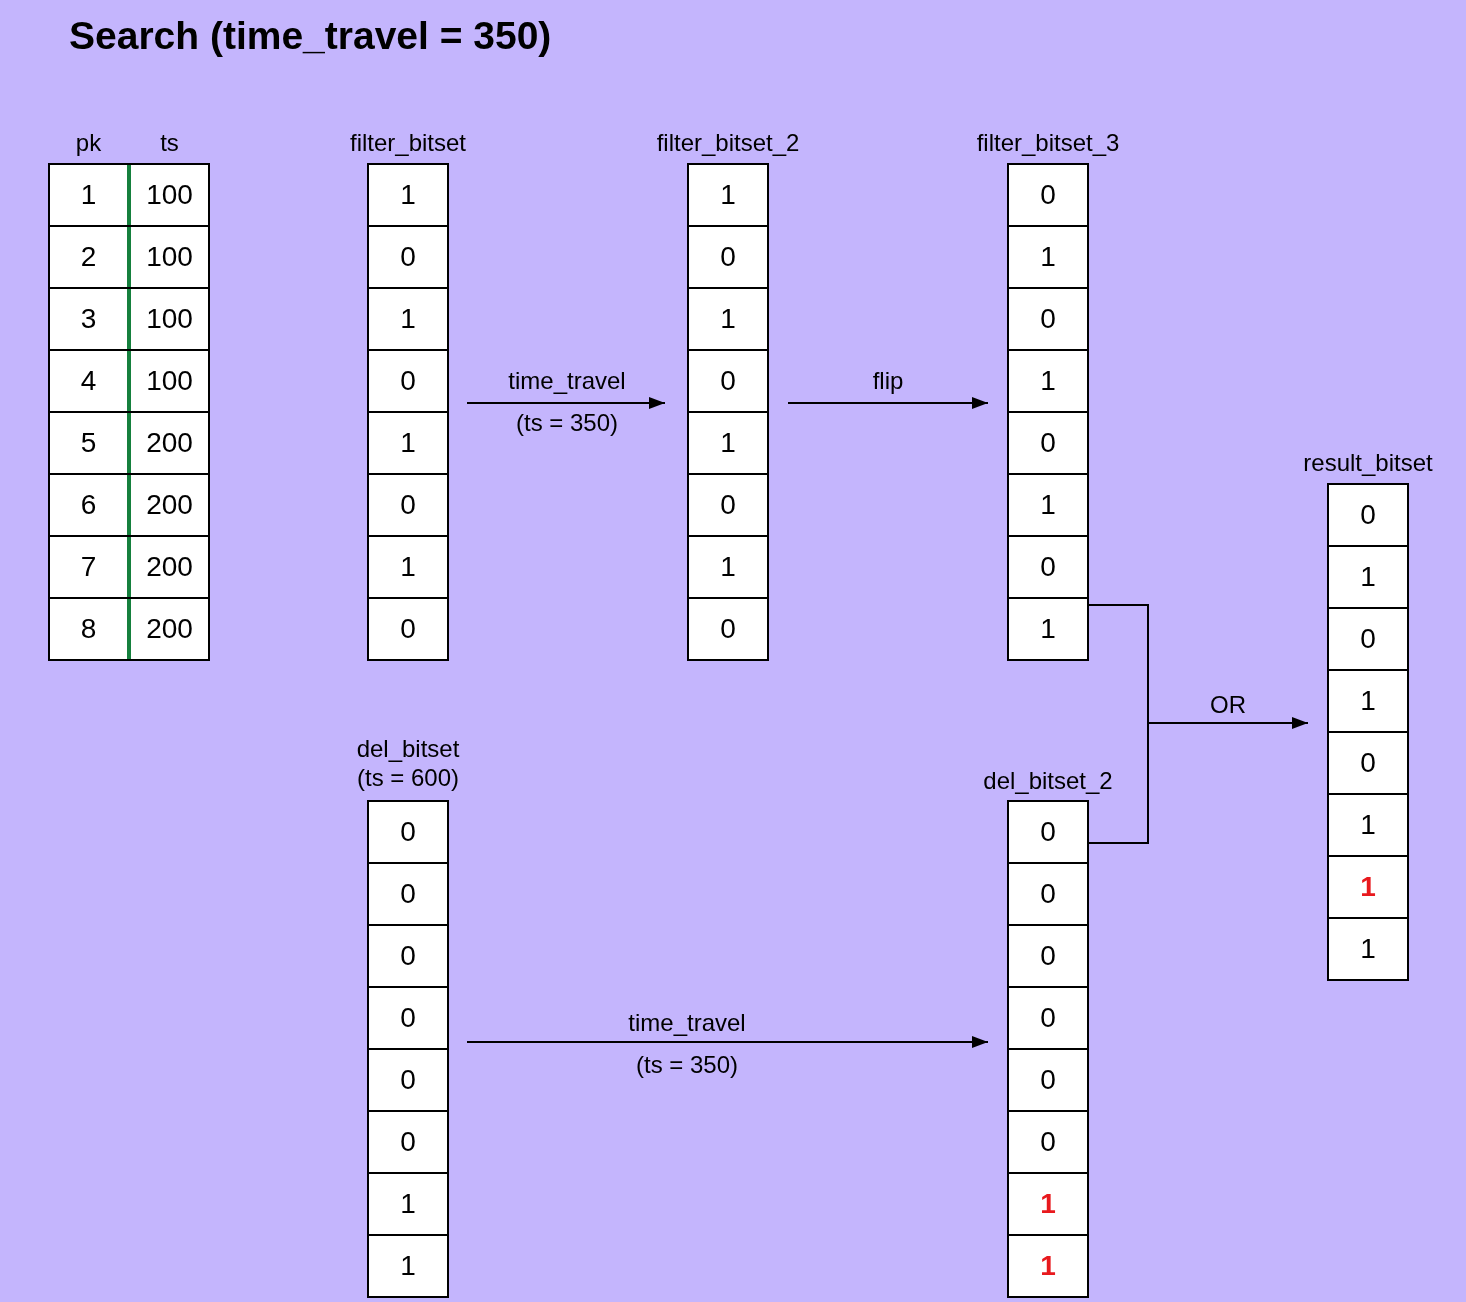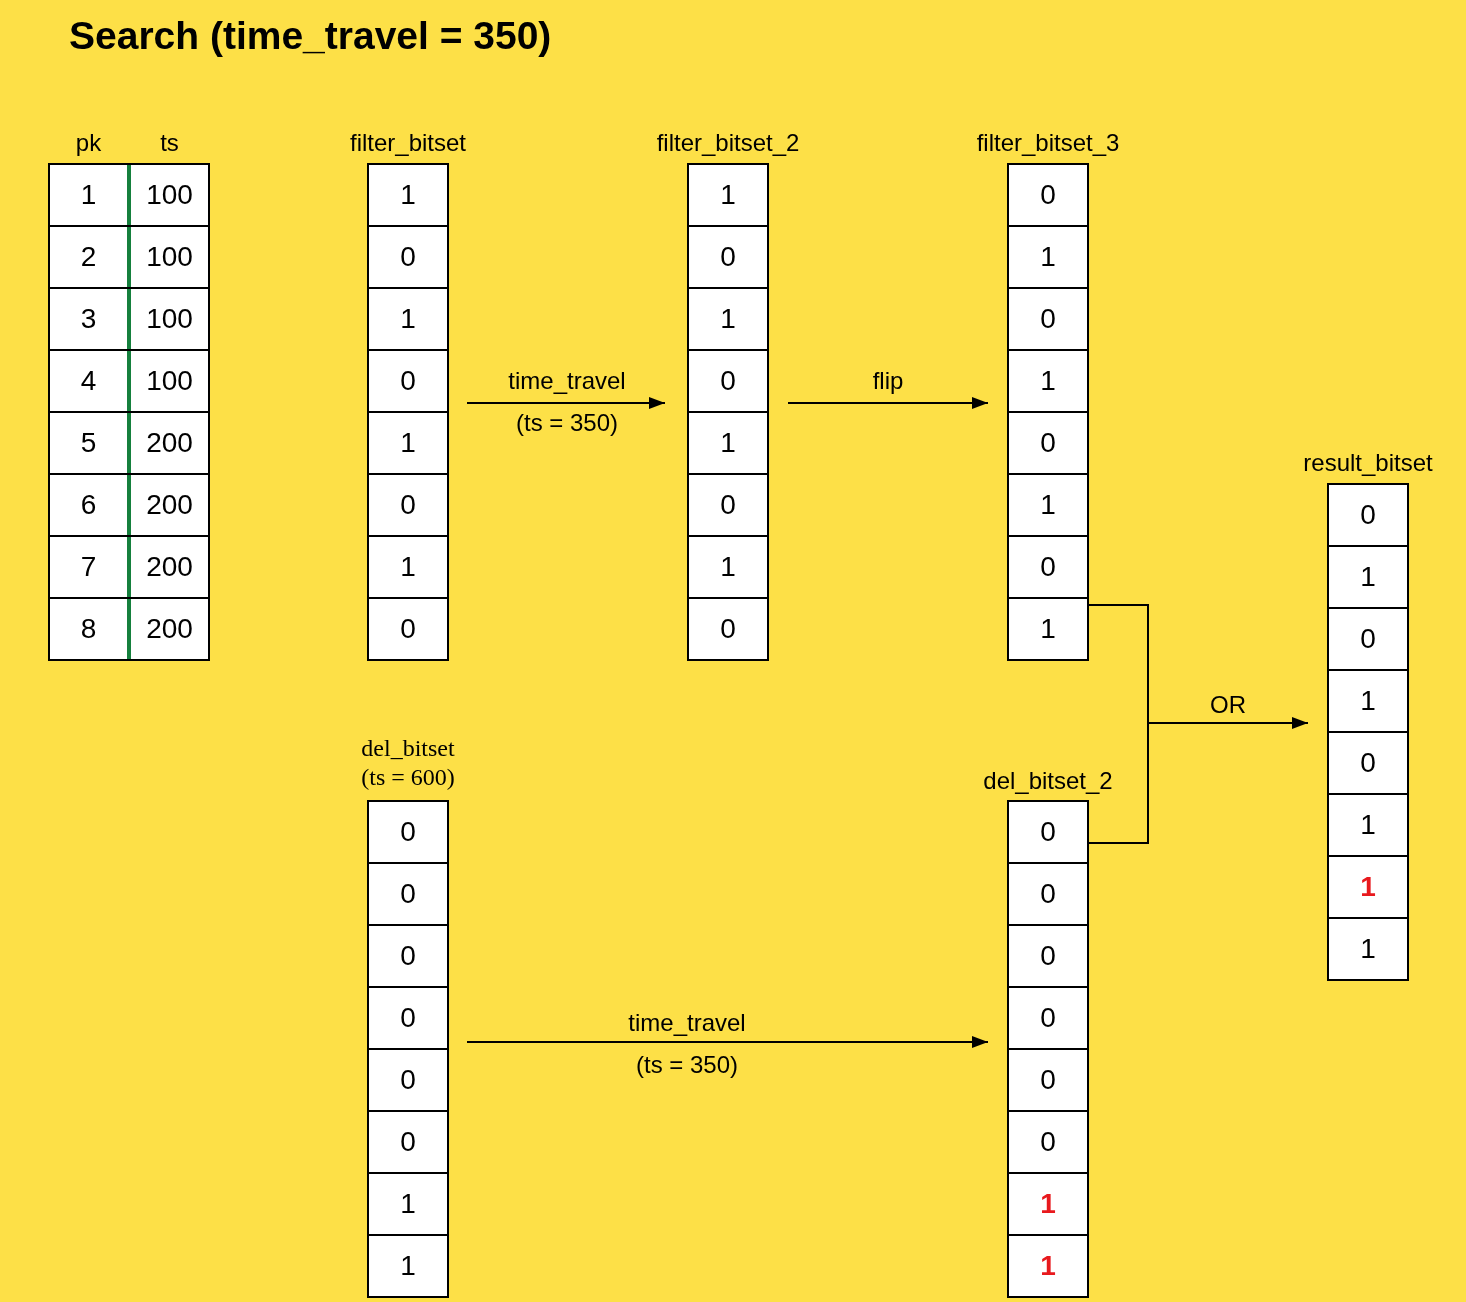--- a/index.html
+++ b/index.html
@@ -1,22 +1,22 @@
 <!DOCTYPE html>
 <html style="--red: #e8191d;"><head>
 <meta charset="utf-8">
 <style>
   html,body{margin:0;padding:0;background:#fff;}
   .canvas{
-    position:relative;width:1466px;height:1302px;background:#fde047;overflow:hidden;
+    position:relative;width:1466px;height:1302px;background:#c4b5fd;overflow:hidden;
     font-family:"Liberation Sans", sans-serif;color:#000;
   }
   .title{position:absolute;left:69px;top:14px;font-size:39px;font-weight:700;white-space:nowrap;}
   .lbl{position:absolute;font-size:24px;text-align:center;white-space:nowrap;}
-  .lbl .line{display:block;line-height:29px;font-family:Liberation Serif, serif;}
+  .lbl .line{display:block;line-height:29px;}
   .hdr{position:absolute;left:48px;top:129px;width:162px;display:flex;font-size:24px;}
   .hdr span{flex:1;text-align:center;}
 
   
   .rtable{position:absolute;left:48px;top:163px;width:162px;border:2px solid #000;box-sizing:border-box;background:#fff;}
   .rrow{display:flex;height:60px;border-top:2px solid #000;}
   .rrow:first-child{border-top:none;}
   .rcell{flex:1;display:flex;align-items:center;justify-content:center;font-size:28px;border-left:4px solid #15803d;}
   .rcell:first-child{border-left:none;}
 

